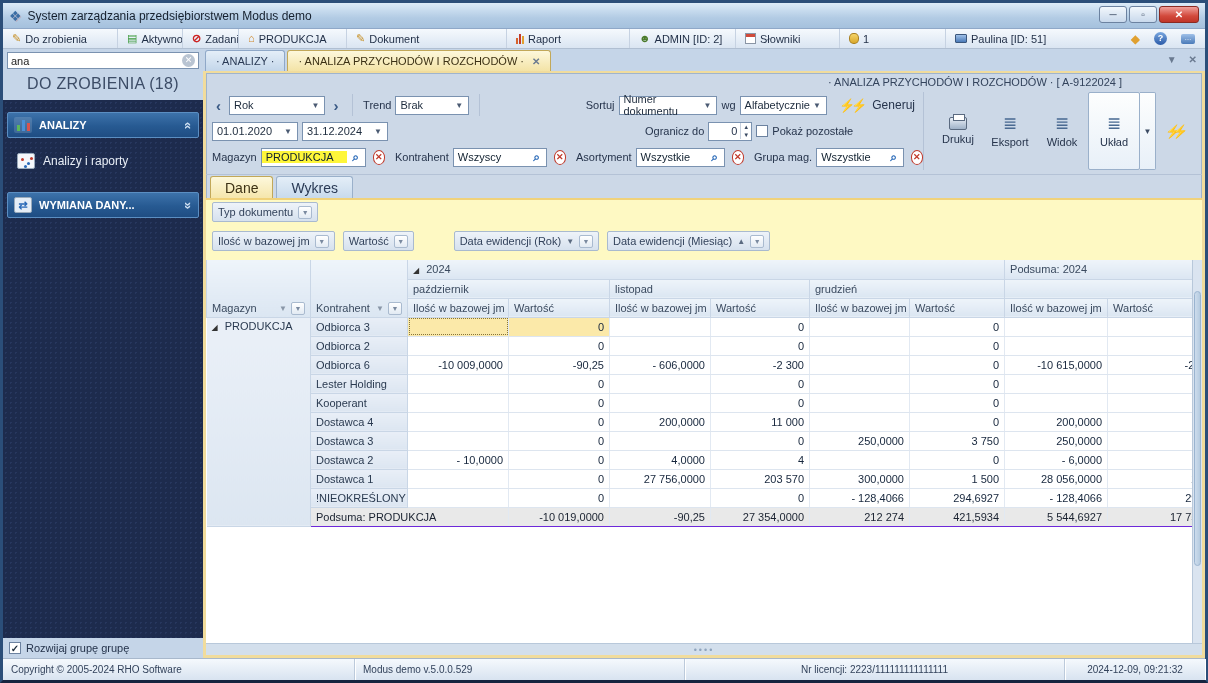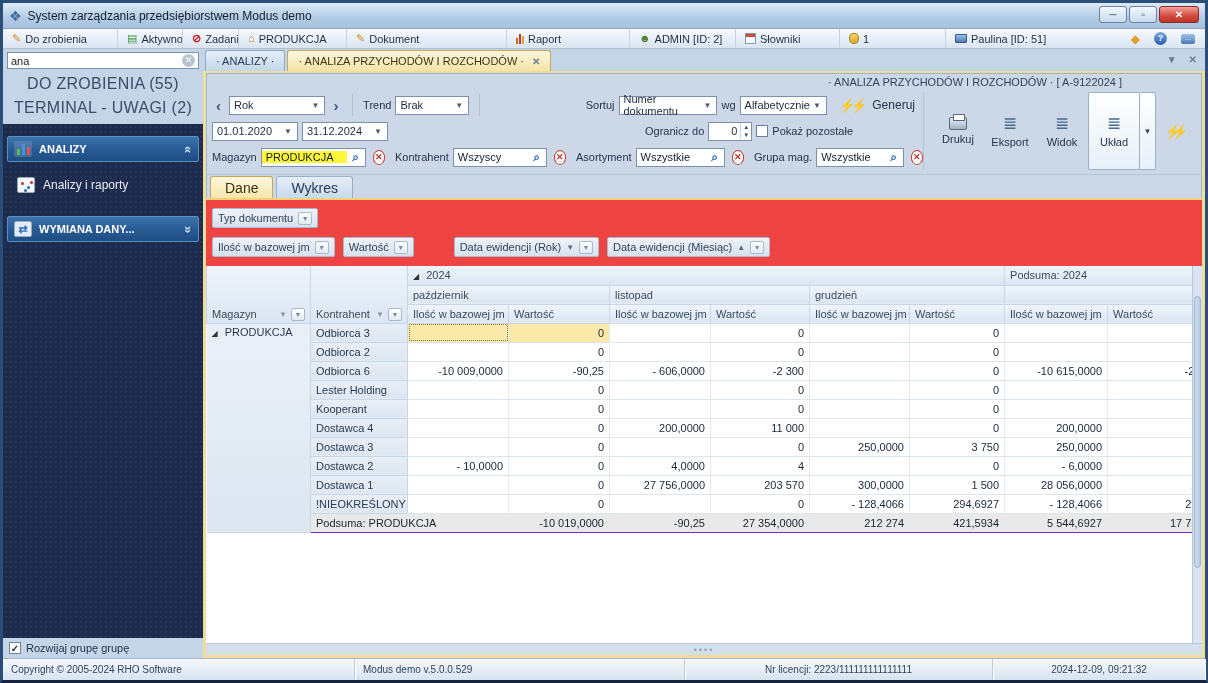--- a/index.html
+++ b/index.html
@@ -107,21 +107,21 @@
   .ic-print { width:18px; height:13px; position:relative; background:linear-gradient(#e8eef6,#9fb2c8); border:1px solid #5a6a80; border-radius:2px; }
   .ic-print::before { content:""; position:absolute; left:3px; top:-4px; width:10px; height:5px; background:#fff; border:1px solid #5a6a80; }
 
   
   .subtab-row { flex:0 0 auto; height:25px; display:flex; align-items:flex-end; padding-left:4px; border-bottom:2px solid #f0d27a; }
   .subtab { height:22px; display:flex; align-items:center; padding:0 14px; font-size:14px; color:#2a3a55;
             border:1px solid #9ab0ca; border-bottom:0; border-radius:3px 3px 0 0; background:linear-gradient(#e4eef8,#c8daec); margin-right:3px; }
   .subtab.active { background:linear-gradient(#fdf8dc,#f5e6ac); border-color:#c2a859; color:#3c3114; }
 
   
-  .pivot-band { flex:0 0 auto; background:#ef4444; padding:8px 0 0 6px; }
+  .pivot-band { flex:0 0 auto; background:#fef9c3; padding:2px 0 0 6px; }
   .chip-row { display:flex; gap:8px; margin-bottom:9px; }
   .chip { height:20px; display:flex; align-items:center; gap:5px; padding:0 5px; font-size:11px; color:#33435c;
           background:linear-gradient(#eef3f9,#d6e1ee); border:1px solid #a9bacf; border-radius:2px; white-space:nowrap; }
   .chip .sort { font-size:8px; color:#5a6a80; }
   .fbtn { width:14px; height:13px; border:1px solid #a9bacf; border-radius:2px; background:linear-gradient(#fff,#e2eaf3); font-size:7px; color:#7a8aa0; text-align:center; line-height:12px; }
   .chip-gap { width:230px; }
 
   
   .grid-area { flex:1; min-height:0; background:#fff; position:relative; overflow:hidden; }
   table.pivot { border-collapse:collapse; table-layout:fixed; width:1030px; }
@@ -141,21 +141,21 @@
 
   .vscroll { position:absolute; top:0; right:0; width:10px; bottom:0; background:#dae4f0; border-left:1px solid #b8c8da; }
   .vscroll .thumb { position:absolute; top:8%; left:1px; right:1px; height:72%; background:linear-gradient(90deg,#cddcec,#b5cbe0); border:1px solid #9ab4d0; border-radius:4px; }
   .hscroll { flex:0 0 auto; height:12px; background:#d3dfec; border-top:1px solid #b8c8da; display:flex; align-items:center; justify-content:center; }
   .grip { color:#8fa4bd; font-size:9px; letter-spacing:2px; line-height:6px; }
 
   
   .statusbar { flex:0 0 auto; height:22px; background:linear-gradient(#f5f9fd,#d8e3f0); border-top:1px solid #a8b8cc;
                display:flex; align-items:center; font-size:10px; color:#33435c; }
   .sseg { padding:0 8px; height:100%; display:flex; align-items:center; border-right:1px solid #bccadb; box-shadow:1px 0 0 #fff; }
-  .s1 { width:352px; } .s2 { width:330px; } .s3 { width:308px; justify-content:center; } .s4 { flex:1; justify-content:center; border-right:0; }
+  .s1 { width:352px; } .s2 { width:330px; } .s3 { width:380px; justify-content:center; } .s4 { flex:1; justify-content:center; border-right:0; }
 </style>
 </head>
 <body>
 
 <div class="window">
 
   <div class="titlebar">
     <span class="app-logo">❖</span>
     <span class="title-text">System zarządzania przedsiębiorstwem Modus demo</span>
     <div class="win-controls">
@@ -219,22 +219,21 @@
 
   <div class="body-row">
 
     <div class="sidebar">
       <div class="search-row">
         <div class="search-box">
           <input value="ana" style="">
           <span class="search-clear">✕</span>
         </div>
       </div>
-      <div class="side-big">DO ZROBIENIA (55)</div>
-      <div class="side-big">TERMINAL - UWAGI (2)</div>
+      <div class="side-big">DO ZROBIENIA (18)</div>
       <div class="navy">
         <div class="nav-group">
           <span class="ic-chart">
               <i></i>
               <i></i>
               <i></i>
             </span>
           <span>ANALIZY</span>
           <span class="chev"><span class="rot90">«</span></span>
         </div>

